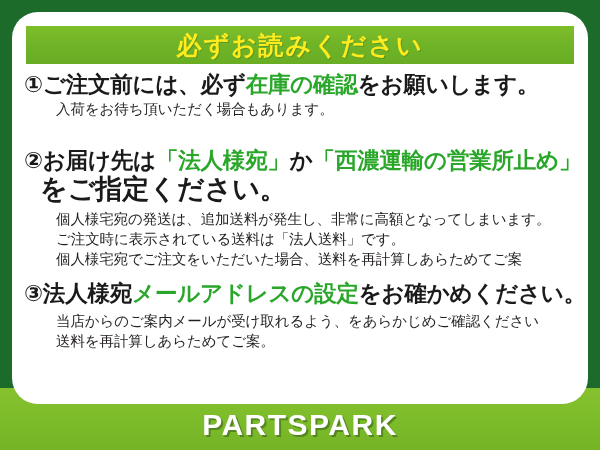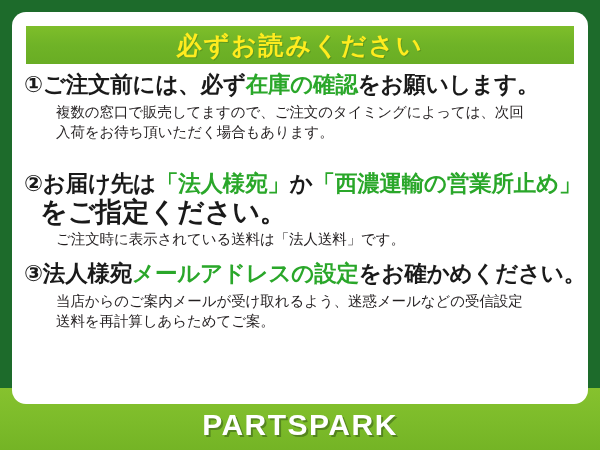--- a/index.html
+++ b/index.html
@@ -45,21 +45,21 @@
   }
   
   .card {
     position: absolute;
     left: 12px;
     top: 12px;
     width: 576px;
     height: 392px;
     box-sizing: border-box;
     background: #ffffff;
-    border-radius: 14px;
+    border-radius: 26px;
     z-index: 2;
     overflow: hidden;
   }
   .header-bar {
     position: absolute;
     left: 14px;
     top: 14px;
     width: 548px;
     height: 38px;
     background: linear-gradient(to bottom, #7ebe2a 0%, #6fb327 50%, #69ad24 100%);
@@ -130,33 +130,34 @@
   <div class="card">
 
     <div class="header-bar">
       <span class="header-title">必ずお読みください</span>
     </div>
 
     <div class="items">
 
       <div class="item item-1">
         <div class="item-head"><span class="num">①</span><span>ご注文前には、必ず</span><span class="hl">在庫の確認</span><span>をお願いします。</span></div>
-        <div class="item-body">複数の窓口で販売してますので、ご注文のタイミングによっては、次回</div>
         <div class="item-body" style="padding-top:0">入荷をお待ち頂いただく場合もあります。</div>
       </div>
 
       <div class="item item-2">
         <div class="item-head"><span class="num">②</span><span>お届け先は</span><span class="hl">「法人様宛」</span><span>か</span><span class="hl">「西濃運輸の営業所止め」</span></div>
         <div class="item-head-line2">をご指定ください。</div>
+        <div class="item-body">個人様宅宛の発送は、追加送料が発生し、非常に高額となってしまいます。</div>
         <div class="item-body" style="padding-top:0">ご注文時に表示されている送料は「法人送料」です。</div>
+        <div class="item-body" style="padding-top:0">個人様宅宛でご注文をいただいた場合、送料を再計算しあらためてご案</div>
       </div>
 
       <div class="item item-3">
         <div class="item-head"><span class="num">③</span><span>法人様宛</span><span class="hl">メールアドレスの設定</span><span>をお確かめください。</span></div>
-        <div class="item-body">当店からのご案内メールが受け取れるよう、迷惑メールなどの受信設定</div>
+        <div class="item-body">当店からのご案内メールが受け取れるよう、をあらかじめご確認ください</div>
         <div class="item-body" style="padding-top:0">送料を再計算しあらためてご案。</div>
       </div>
 
     </div>
   </div>
 
   <div class="footer-label">PARTSPARK</div>
 
 </div>
 

